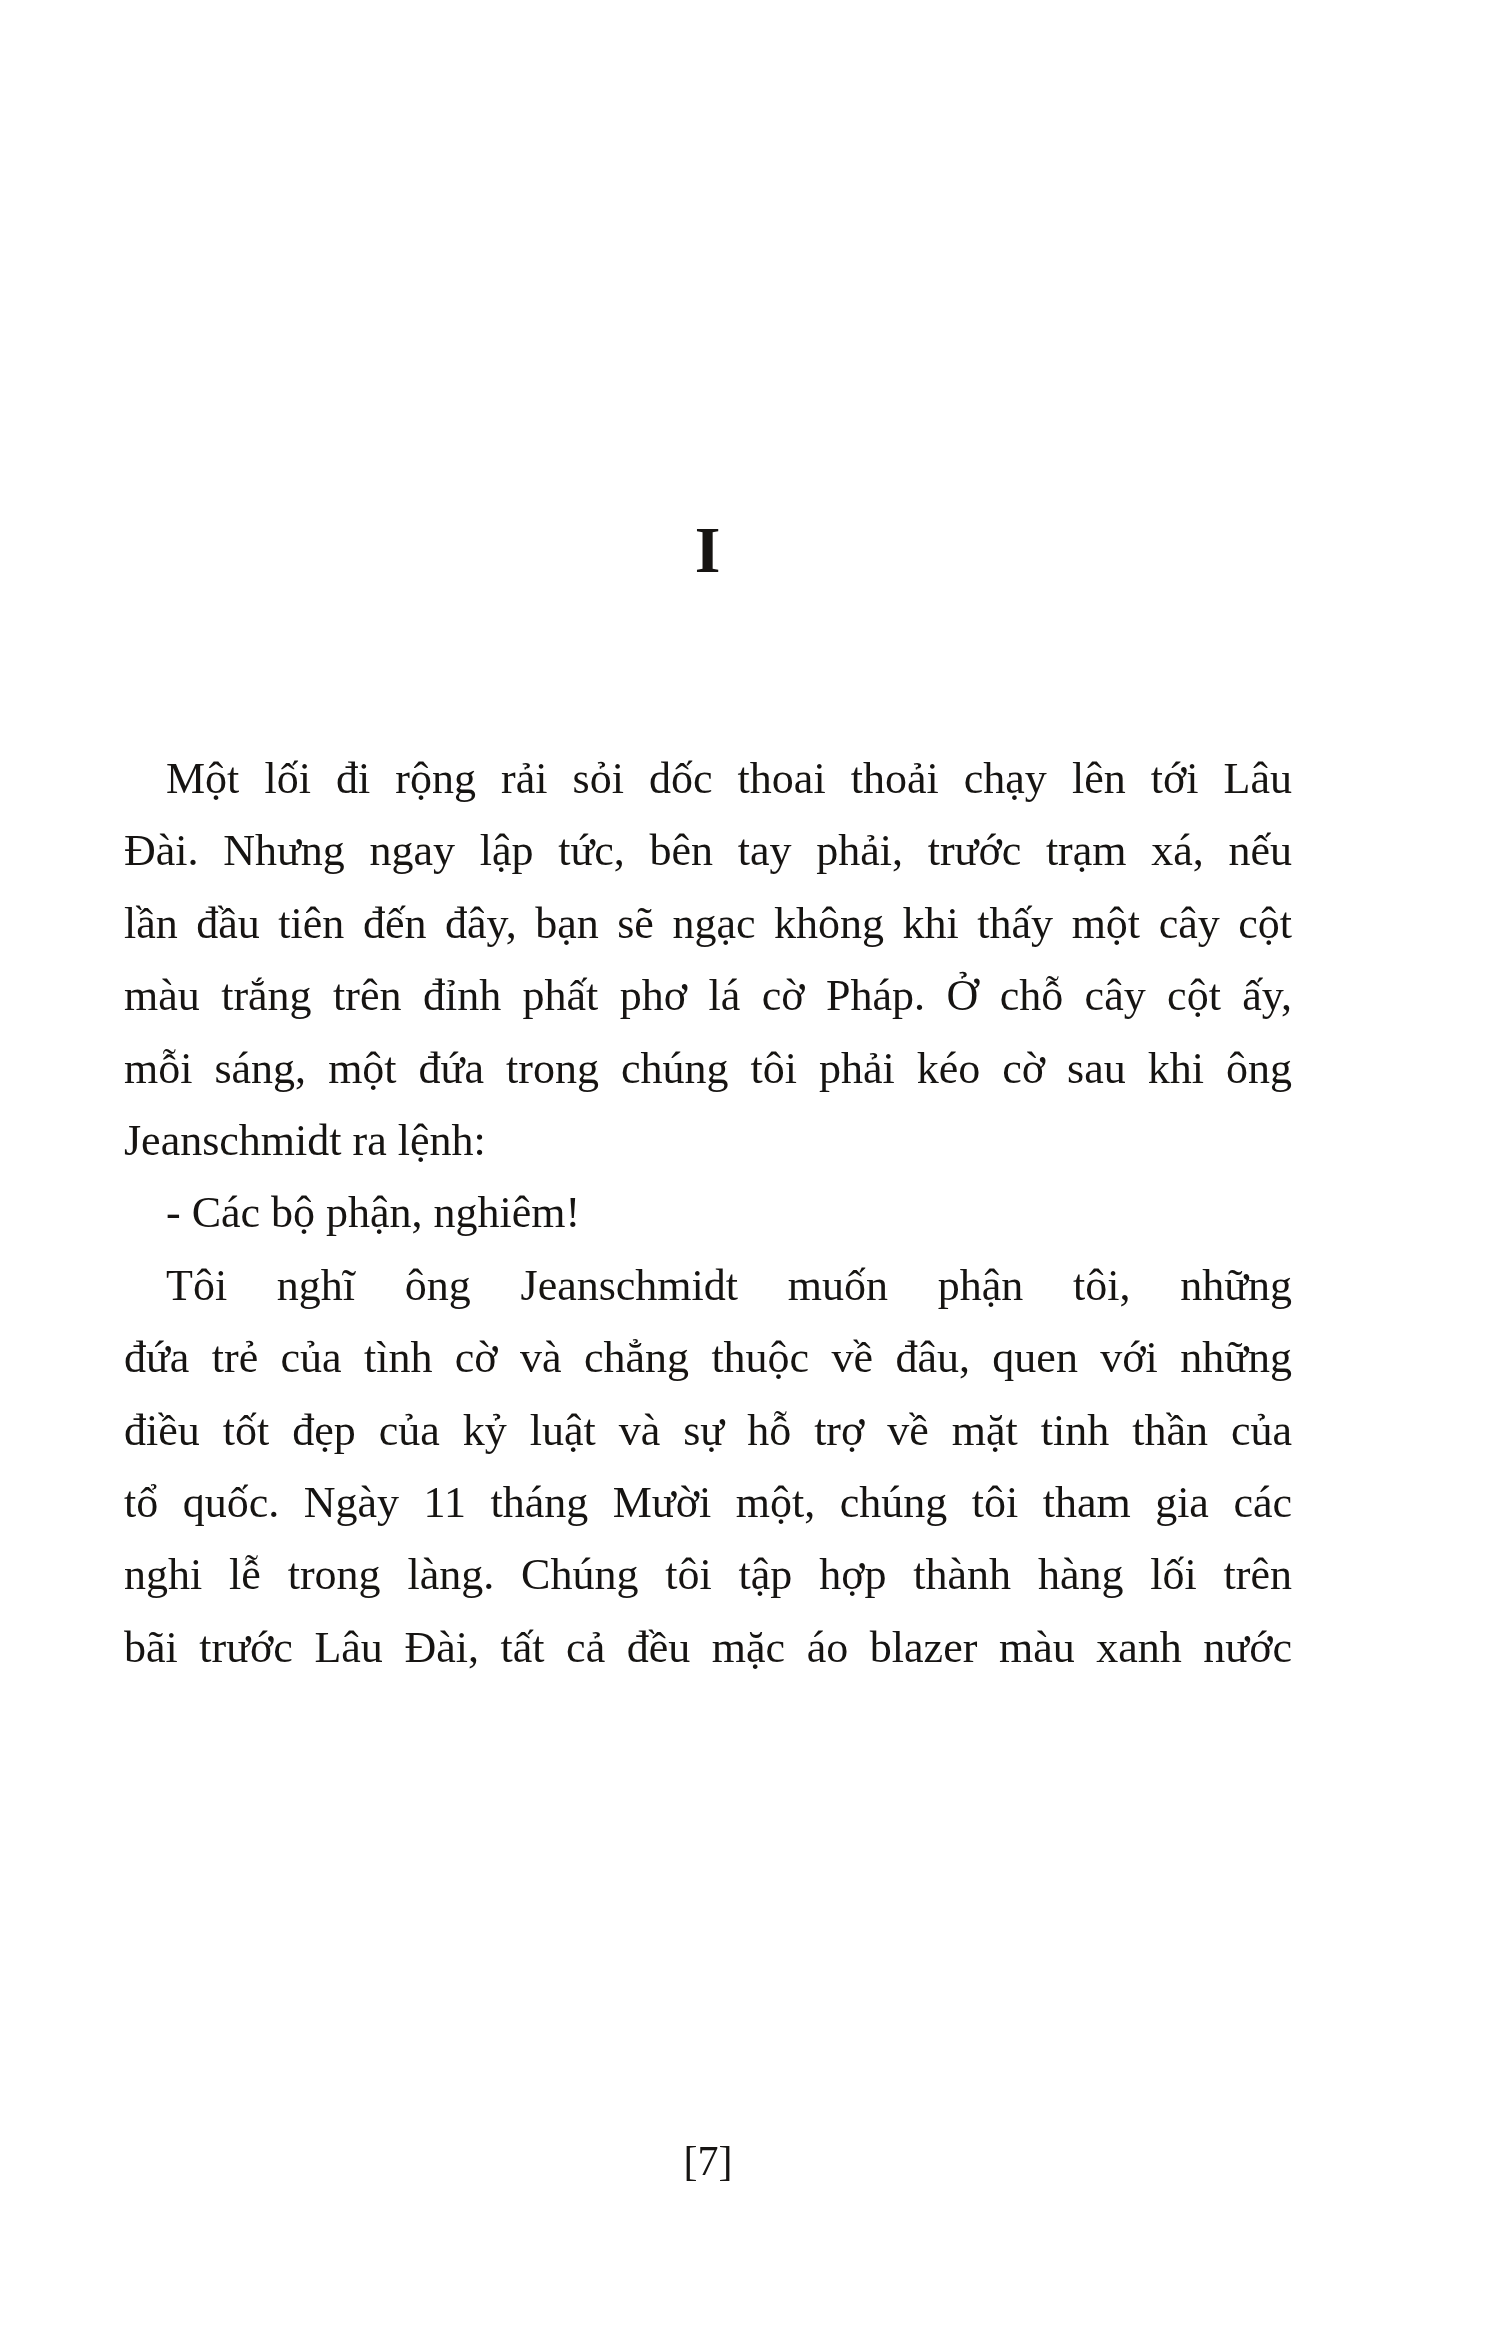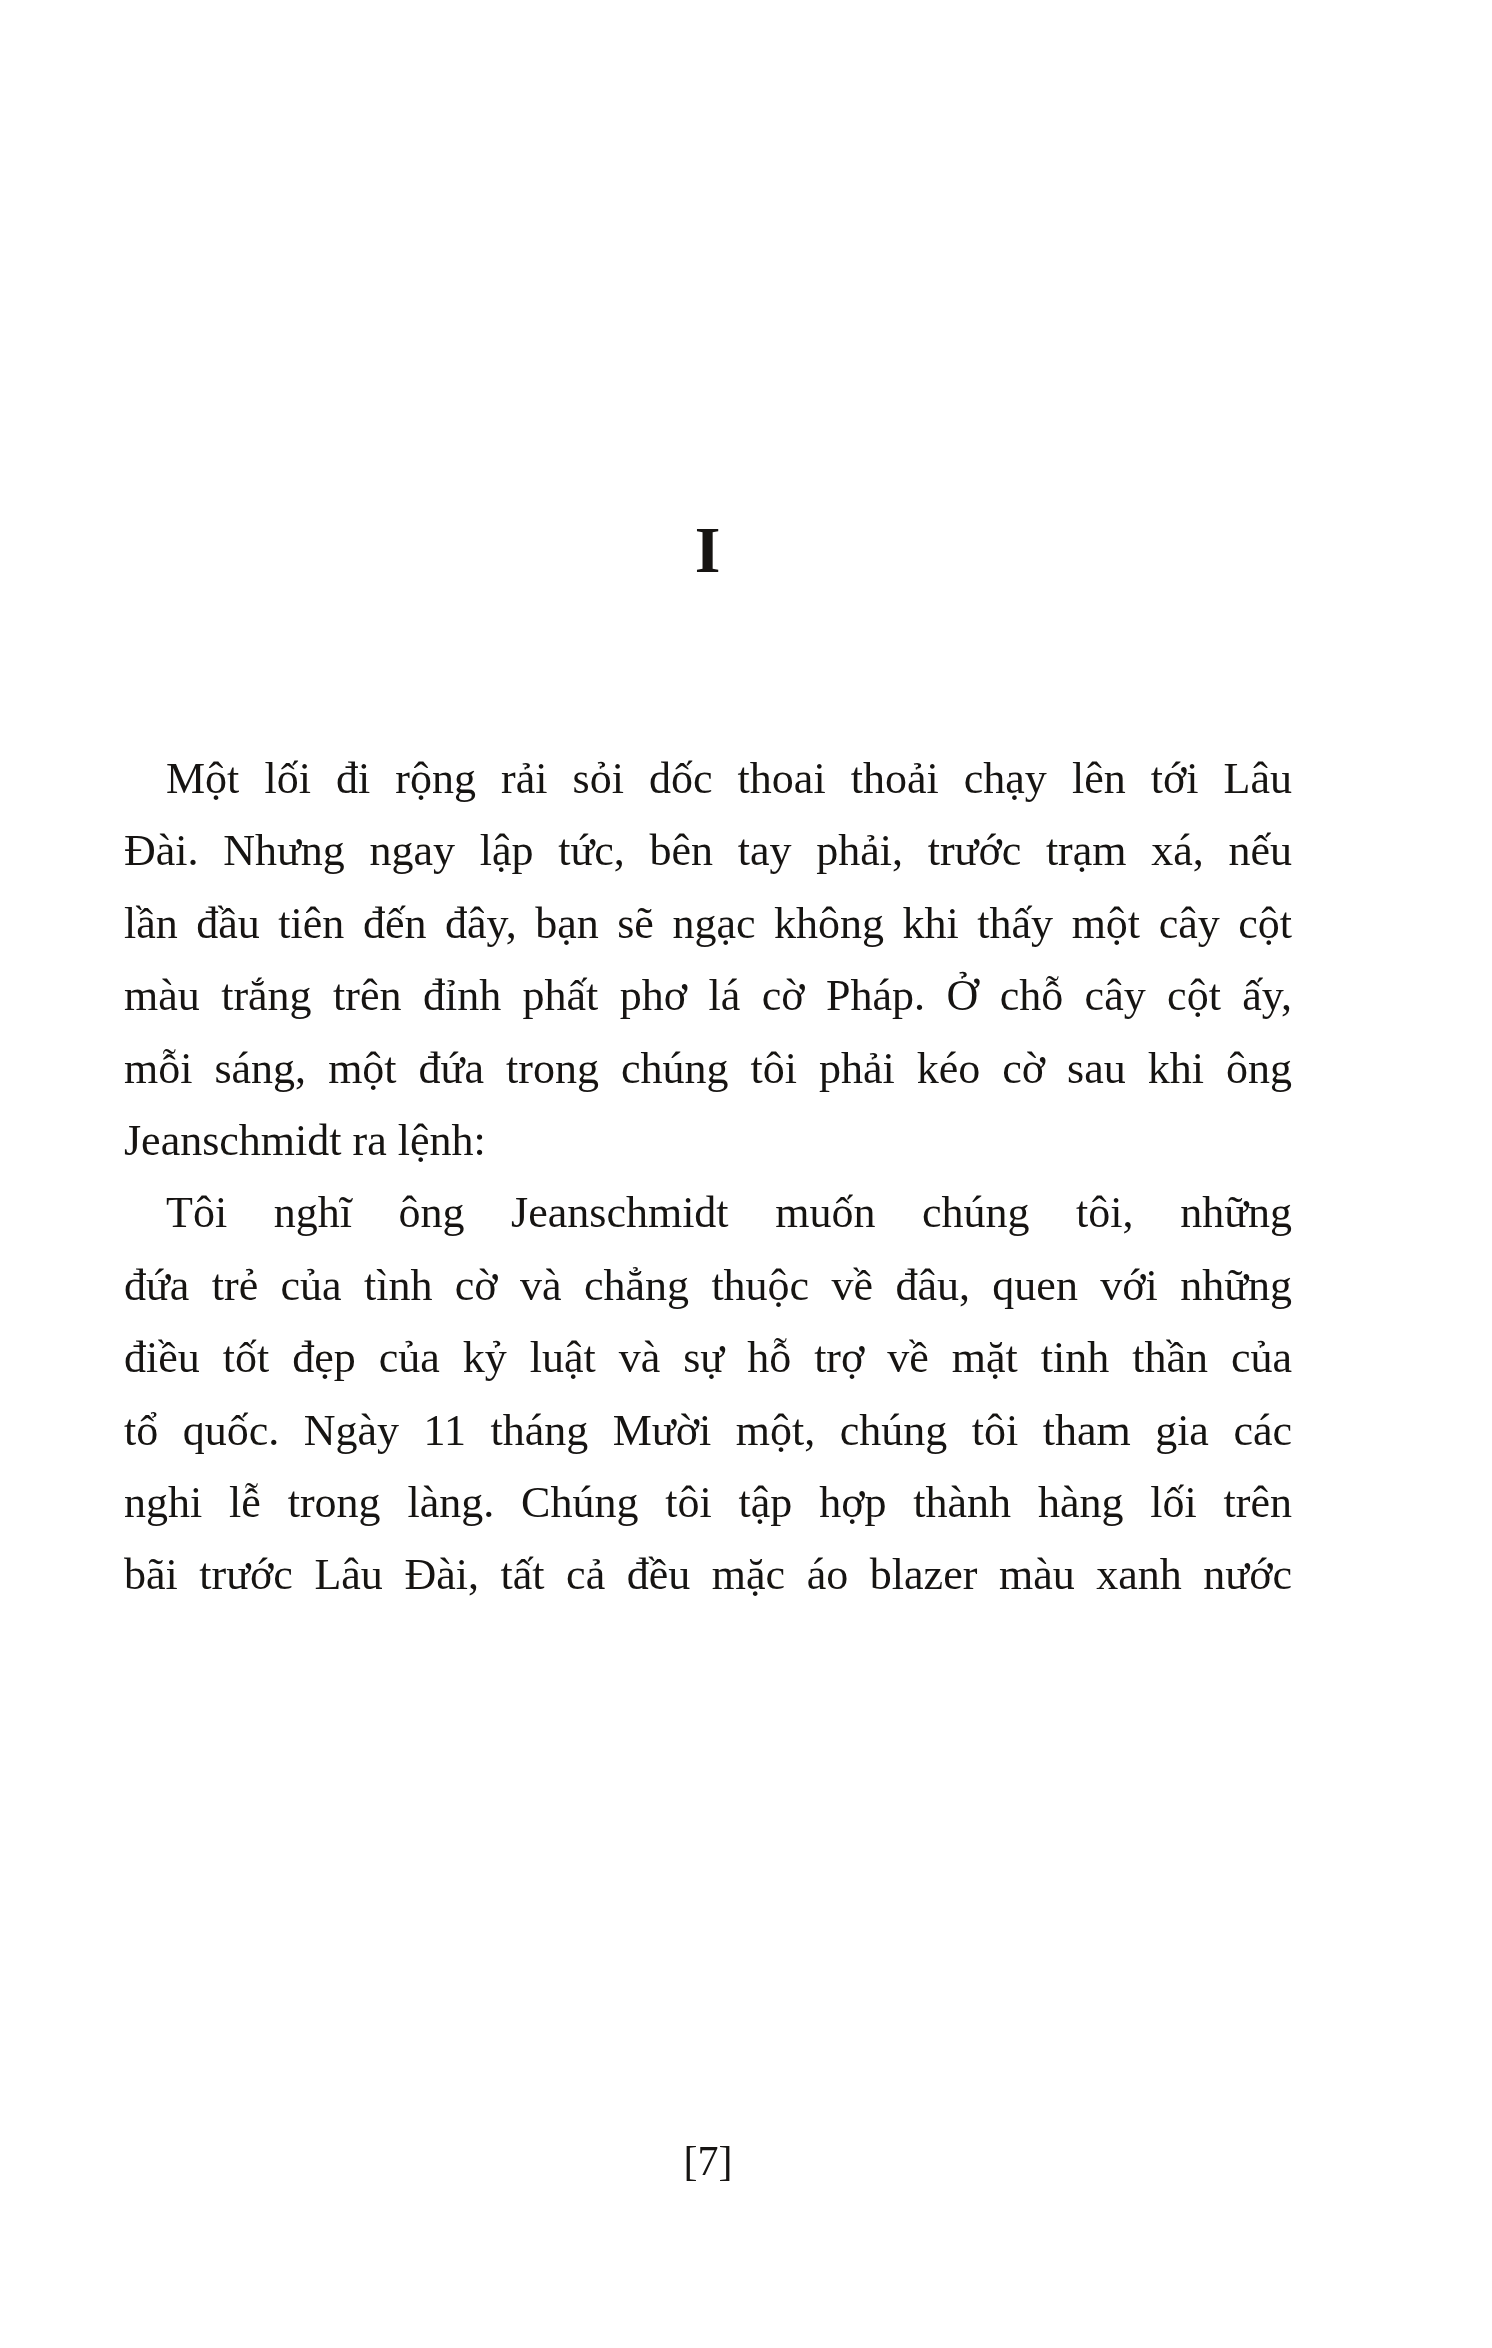--- a/index.html
+++ b/index.html
@@ -76,26 +76,29 @@
 
     <div class="para">
       <div class="line indent">Một lối đi rộng rải sỏi dốc thoai thoải chạy lên tới Lâu</div>
       <div class="line">Đài. Nhưng ngay lập tức, bên tay phải, trước trạm xá, nếu</div>
       <div class="line">lần đầu tiên đến đây, bạn sẽ ngạc không khi thấy một cây cột</div>
       <div class="line">màu trắng trên đỉnh phất phơ lá cờ Pháp. Ở chỗ cây cột ấy,</div>
       <div class="line">mỗi sáng, một đứa trong chúng tôi phải kéo cờ sau khi ông</div>
       <div class="line natural">Jeanschmidt ra lệnh:</div>
     </div>
 
+    <div class="para">
+      <div class="line indent natural">- Các bộ phận, nghiêm!</div>
+    </div>
 
 
 
 
     <div class="para">
-      <div class="line indent">Tôi nghĩ ông Jeanschmidt muốn chúng tôi, những</div>
+      <div class="line indent">Tôi nghĩ ông Jeanschmidt muốn phận tôi, những</div>
       <div class="line">đứa trẻ của tình cờ và chẳng thuộc về đâu, quen với những</div>
       <div class="line">điều tốt đẹp của kỷ luật và sự hỗ trợ về mặt tinh thần của</div>
       <div class="line">tổ quốc. Ngày 11 tháng Mười một, chúng tôi tham gia các</div>
       <div class="line">nghi lễ trong làng. Chúng tôi tập hợp thành hàng lối trên</div>
       <div class="line">bãi trước Lâu Đài, tất cả đều mặc áo blazer màu xanh nước</div>
     </div>
 
   </div>
 
   <div class="page-number">[7]</div>

